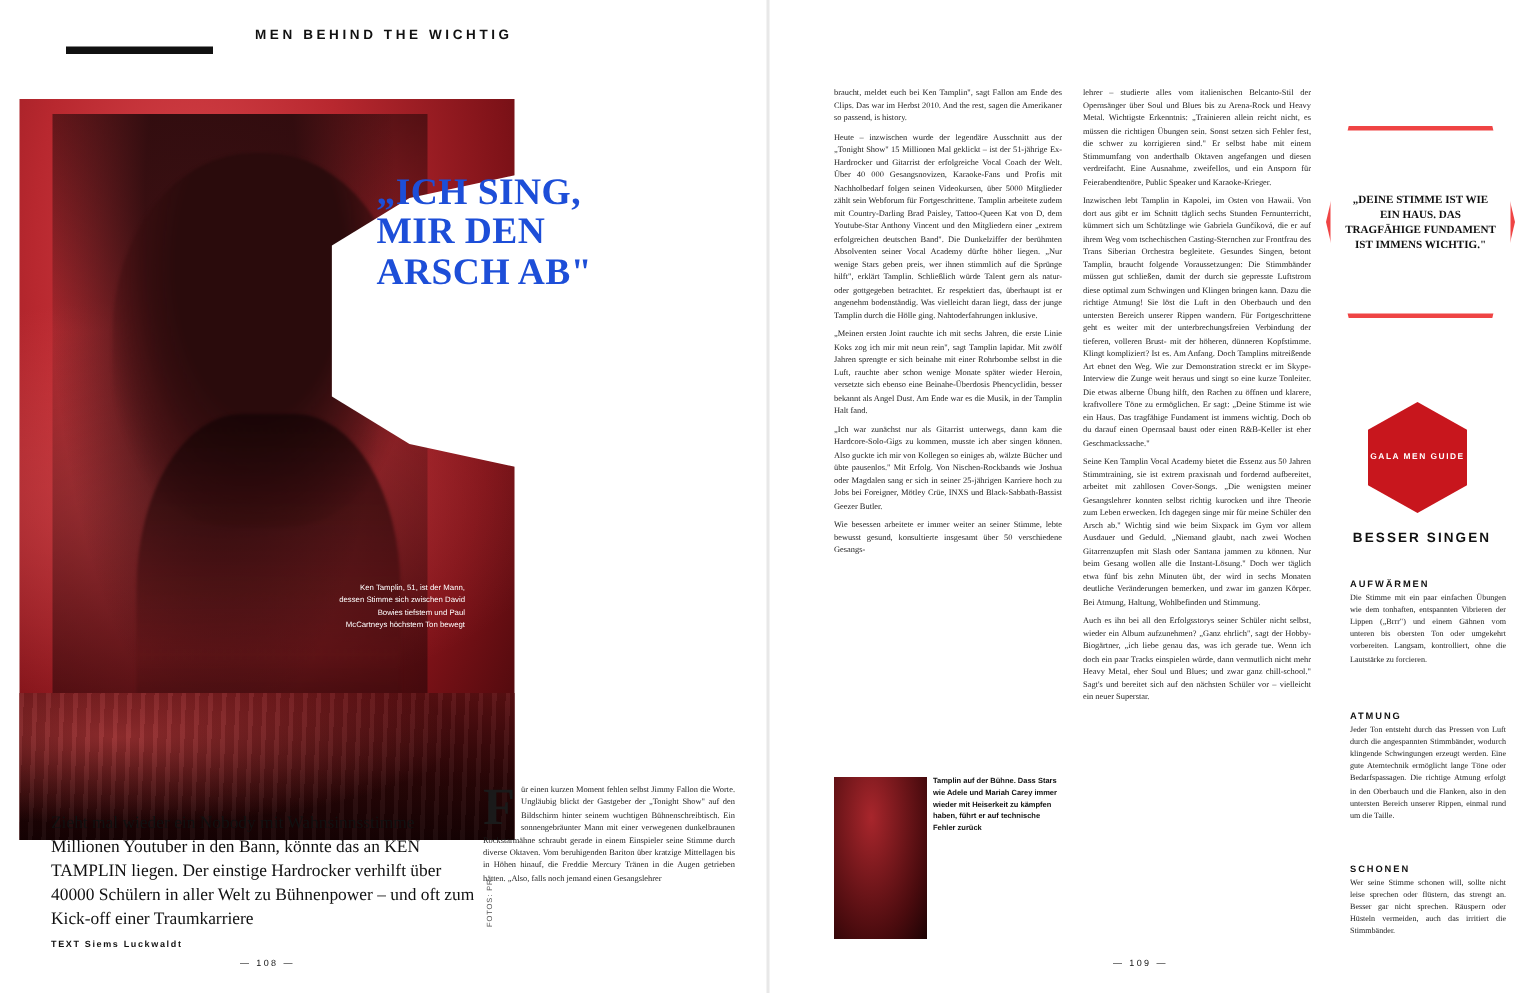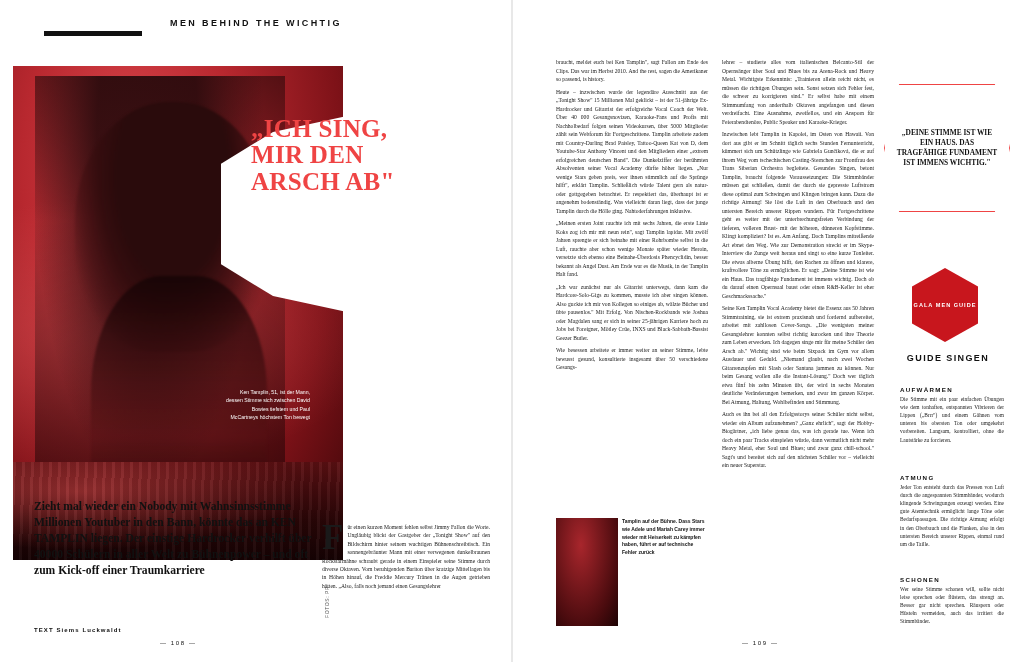--- a/index.html
+++ b/index.html
@@ -64,21 +64,21 @@
   
   .wedge {
     position:absolute; left:221px; top:100px; width:200px; height:228px;
     background:#ffffff;
     clip-path:polygon(0% 28%, 26% 14%, 100% 0%, 100% 100%, 26% 86%, 0% 72%);
   }
   .wedge-text {
     position:absolute; left:251px; top:116px; width:168px;
     font-family:"Liberation Serif", serif;
     font-size:25px; line-height:1.05; font-weight:bold;
-    letter-spacing:.3px; color:#ef4444; text-align:left;
+    letter-spacing:.3px; color:#1d4ed8; text-align:left;
   }
 
   
   .hero-caption {
     position:absolute; left:224px; top:388px; width:86px;
     font-family:"Liberation Sans", sans-serif;
     font-size:5.2px; line-height:1.6; color:#fff;
     text-align:right;
   }
 
@@ -91,23 +91,23 @@
   }
   .crowd .hands {
     position:absolute; inset:0;
     background:
       repeating-linear-gradient(92deg, rgba(255,255,255,.05) 0 3px, rgba(0,0,0,.12) 3px 9px);
     opacity:.8;
   }
 
   
   .lead {
-    position:absolute; left:34px; top:499px; width:285px;
-    font-family:"Liberation Serif", serif;
-    font-size:11.6px; line-height:1.38; font-weight:bold; color:#111;
+    position:absolute; left:34px; top:541px; width:285px;
+    font-family:"Liberation Serif", serif;
+    font-size:11.6px; line-height:1.38; font-weight:normal; color:#111;
   }
   .byline {
     position:absolute; left:34px; top:627px;
     font-family:"Liberation Sans", sans-serif;
     font-size:6px; letter-spacing:1.1px; font-weight:bold; color:#111;
   }
 
   
   .col-left-b {
     position:absolute; left:322px; top:523px; width:168px; height:122px;
@@ -142,21 +142,21 @@
   }
   .inline-caption {
     position:absolute; left:622px; top:518px; width:86px;
     font-family:"Liberation Sans", sans-serif;
     font-size:5px; line-height:1.55; font-weight:bold; color:#111;
   }
 
   
   .pullquote {
     position:absolute; left:884px; top:84px; width:126px; height:128px;
-    background:#ffffff; border:1px solid #ef4444;
+    background:#ffffff; border:3px solid #ef4444;
     clip-path:polygon(12% 0%, 88% 0%, 100% 50%, 88% 100%, 12% 100%, 0% 50%);
     display:flex; align-items:center; justify-content:center;
   }
   .pullquote span {
     display:block; width:104px;
     font-family:"Liberation Serif", serif;
     font-size:7.4px; line-height:1.32; font-weight:bold; text-align:center; color:#111;
   }
 
   
@@ -256,21 +256,21 @@
   </div>
 
   <div class="pullquote">
     <span>„DEINE STIMME IST WIE EIN HAUS. DAS TRAGFÄHIGE FUNDAMENT IST IMMENS WICHTIG."</span>
   </div>
 
   <div class="sidebar"></div>
   <div class="badge">
     <span>GALA MEN GUIDE</span>
   </div>
-  <div class="sidebar-title">GUIDE SINGEN</div>
+  <div class="sidebar-title">BESSER SINGEN</div>
 
   <div class="sb-block" style="top:386px;">
     <div class="sb-h">AUFWÄRMEN</div>
     <div class="sb-p">Die Stimme mit ein paar einfachen Übungen wie dem tonhaften, entspannten Vibrieren der Lippen („Brrr") und einem Gähnen vom unteren bis obersten Ton oder umgekehrt vorbereiten. Langsam, kontrolliert, ohne die Lautstärke zu forcieren.</div>
   </div>
   <div class="sb-block" style="top:474px;">
     <div class="sb-h">ATMUNG</div>
     <div class="sb-p">Jeder Ton entsteht durch das Pressen von Luft durch die angespannten Stimmbänder, wodurch klingende Schwingungen erzeugt werden. Eine gute Atemtechnik ermöglicht lange Töne oder Bedarfspassagen. Die richtige Atmung erfolgt in den Oberbauch und die Flanken, also in den untersten Bereich unserer Rippen, einmal rund um die Taille.</div>
   </div>
   <div class="sb-block" style="top:576px;">

